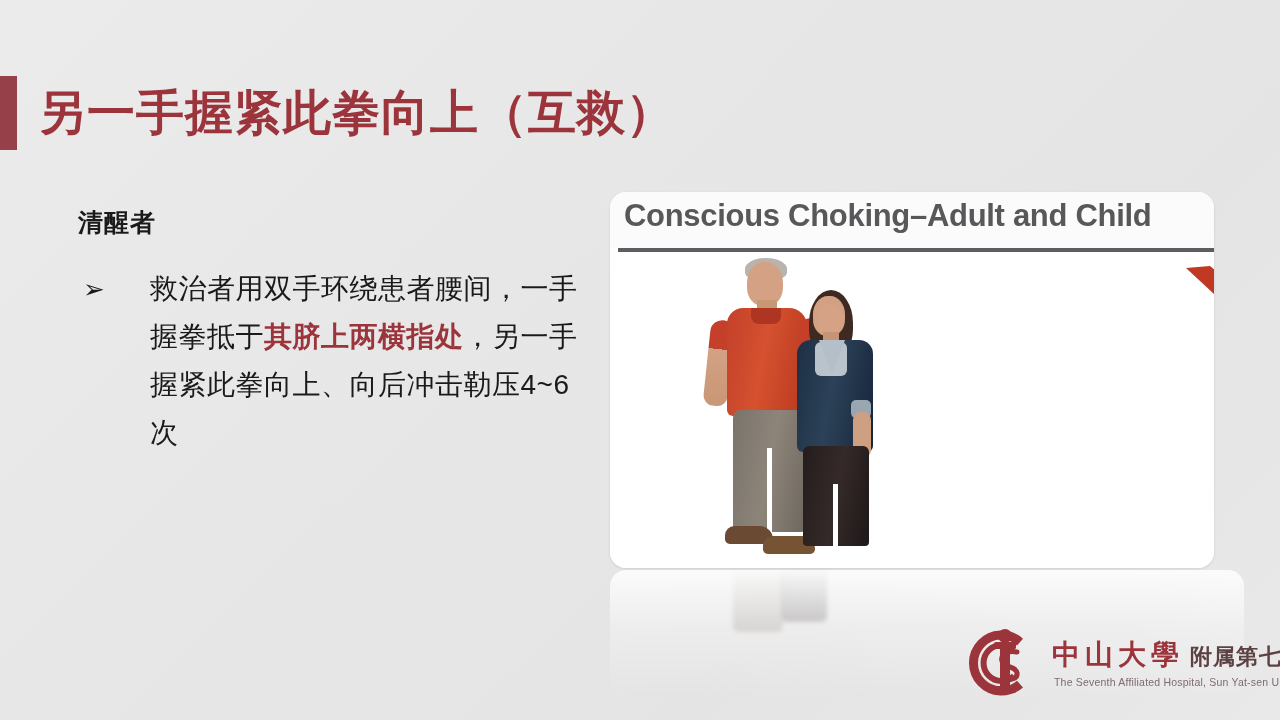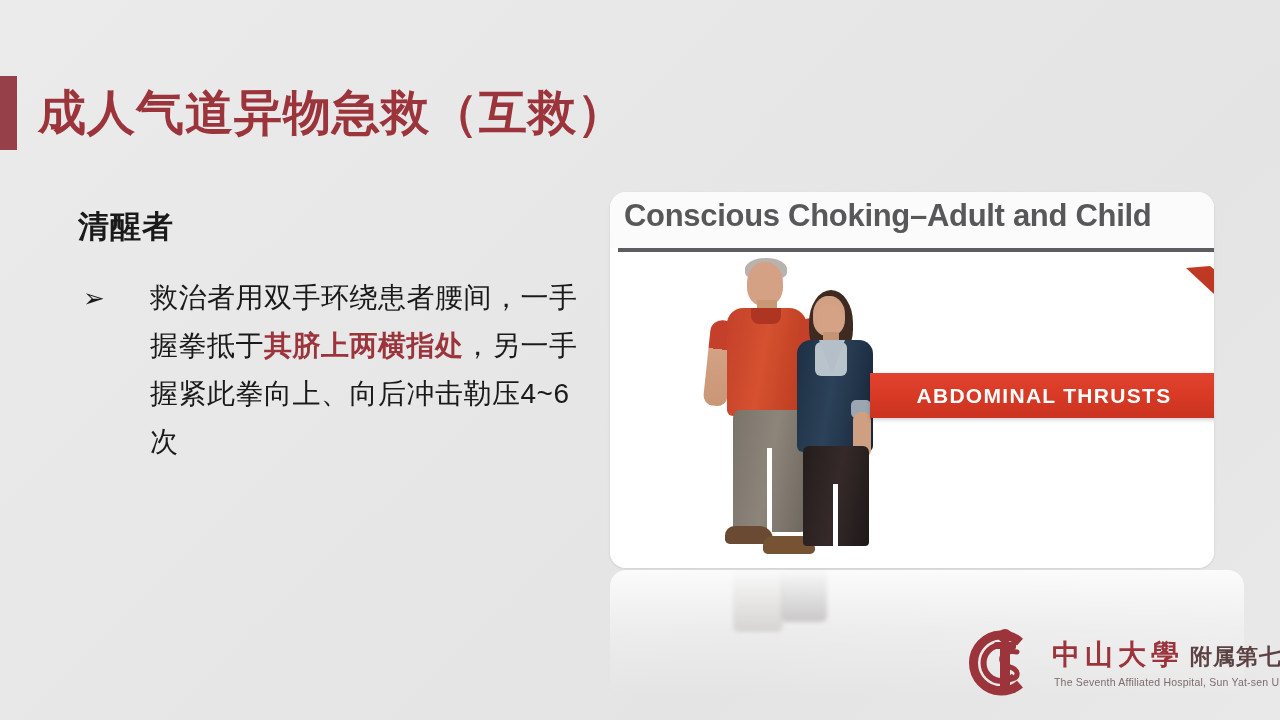--- a/index.html
+++ b/index.html
@@ -44,21 +44,21 @@
   }
 
   
   #content-left {
     position: absolute;
     left: 78px;
     top: 206px;
     width: 500px;
   }
   #subheading {
-    font-size: 31px;
+    font-size: 25px;
     font-weight: bold;
     color: #1a1a1a;
     letter-spacing: 1px;
     margin: 0 0 26px 0;
   }
   #bullet-row {
     display: flex;
     align-items: flex-start;
   }
   #bullet-marker {
@@ -361,21 +361,21 @@
     white-space: nowrap;
     letter-spacing: 0.2px;
   }
 </style>
 </head>
 <body>
 
 <div id="slide">
 
   <div id="title-accent-bar"></div>
-  <div id="page-title">成人气道异物急救（互救）</div>
+  <div id="page-title">另一手握紧此拳向上（互救）</div>
 
   <div id="content-left">
     <div id="subheading">清醒者</div>
     <div id="bullet-row">
       <span id="bullet-marker">➢</span>
       <span id="bullet-text"><span>救治者用双手环绕患者腰间，一手握拳抵于</span><span class="hl">其脐上两横指处</span><span>，另一手握紧此拳向上、向后冲击勒压4~6次</span></span>
     </div>
   </div>
 
   <div id="image-panel">
@@ -418,23 +418,20 @@
           <svg width="160" height="118" viewBox="0 0 160 118" xmlns="http://www.w3.org/2000/svg">
             <defs>
               <linearGradient id="wedgeGrad" x1="0" y1="0" x2="1" y2="1">
                 <stop offset="0%" stop-color="#c23a24"></stop>
                 <stop offset="55%" stop-color="#b5311f"></stop>
                 <stop offset="100%" stop-color="#8e2417"></stop>
               </linearGradient>
             </defs>
             <polygon points="2,2 26,0 158,104 158,118 116,108" fill="url(#wedgeGrad)"></polygon>
           </svg>
-        </div>
-        <div id="callout-bar">
-          <div id="callout-label">ABDOMINAL THRUSTS</div>
         </div>
       </div>
 
     </div>
   </div>
 
   <div id="panel-reflection"></div>
   <div id="reflection-figures">
     <div class="rf-a"></div>
     <div class="rf-b"></div>

